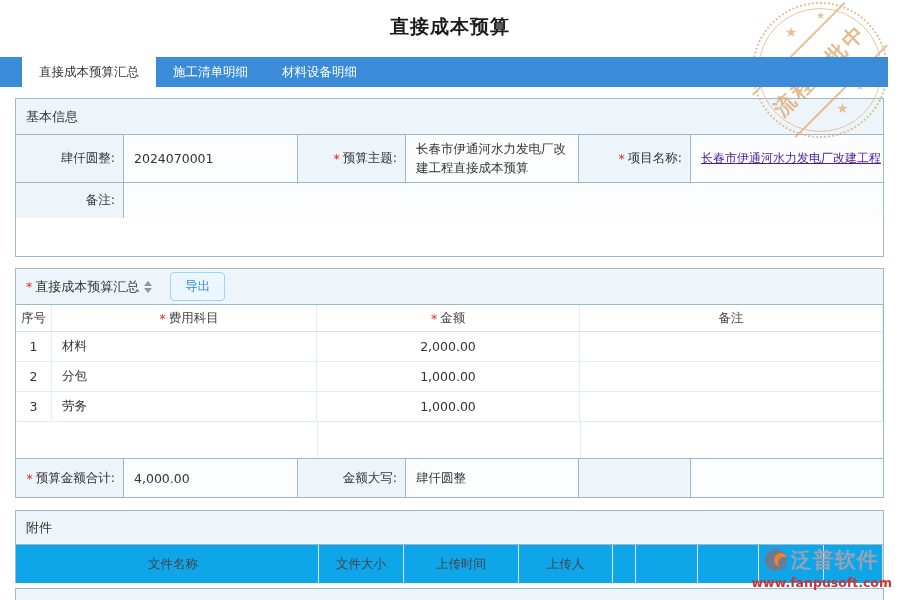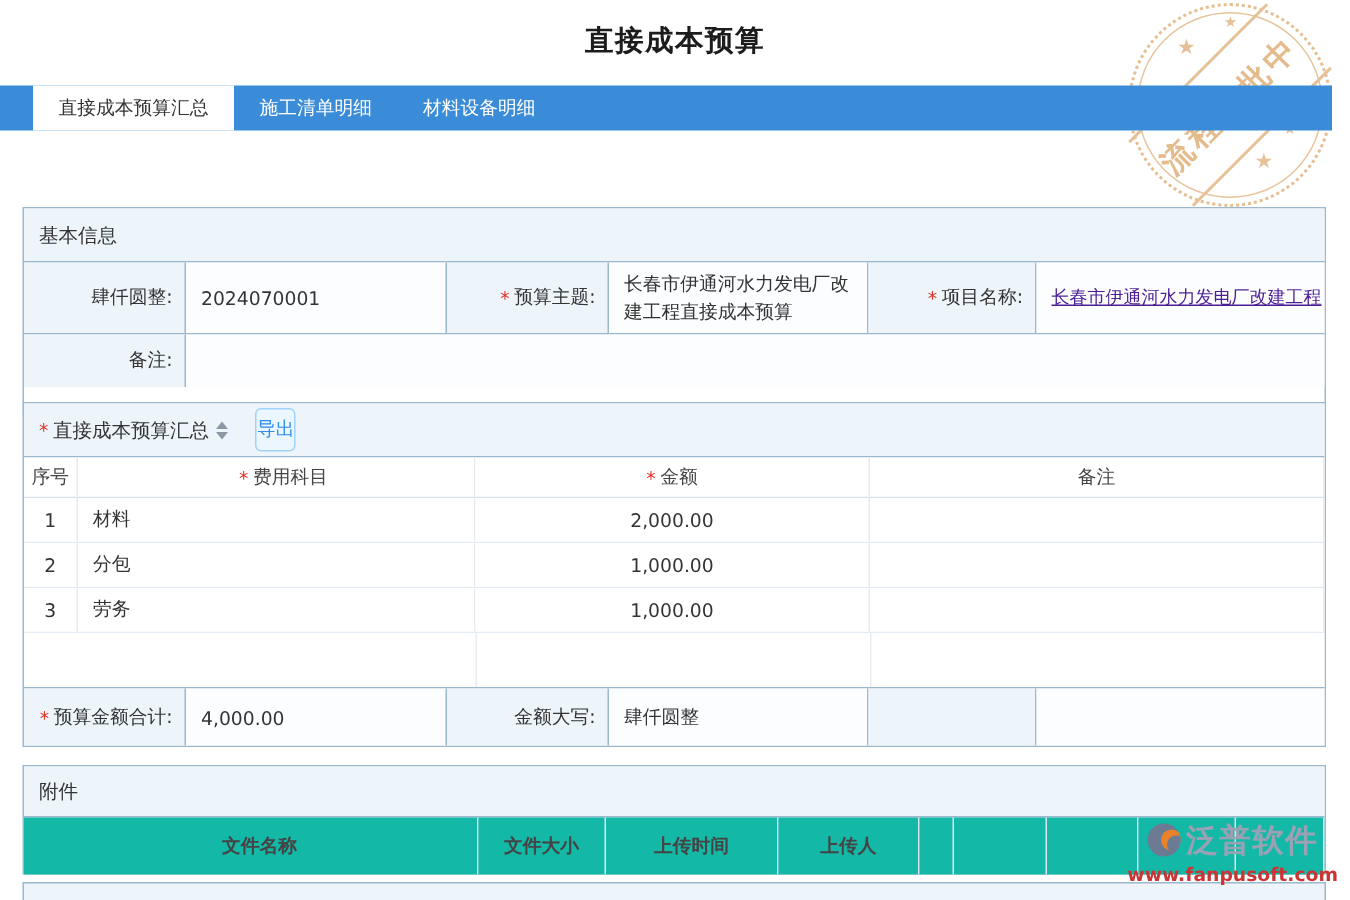--- a/index.html
+++ b/index.html
@@ -43,59 +43,59 @@
     color:#333; display:flex; align-items:center; padding-left:10px; }
   .frow { display:flex; width:100%; }
   .cell { border-right:1px solid #9cb8cd; display:flex; align-items:center;
     font-size:12.5px; overflow:hidden; }
   .cell:last-child { border-right:none; }
   .lbl { background:#edf5fb; justify-content:flex-end; text-align:right; padding-right:8px; }
   .val { background:#fbfdff; padding-left:10px; }
   .req { color:#e02e24; margin-right:3px; font-size:12.5px; }
 
   
-  #basic { top:98px; height:138px;margin-top:40px; }
+  #basic { top:98px; height:159px; }
   #basic .sec-head { height:36px; }
   #basic .r1 { height:48px; border-bottom:1px solid #9cb8cd; }
   #basic .r2 { height:38px; border-bottom:1px solid #9cb8cd; }
   #basic .r3 { height:35px; }
   .w-l1 { width:108px; } .w-v1 { width:174px; } .w-l2 { width:108px; }
   .w-v2 { width:173px; } .w-l3 { width:112px; } .w-v3 { flex:1; }
   .wrap2 { line-height:1.45; white-space:normal; }
   a.plink { color:#4c1d95; text-decoration:underline; font-size:12px; white-space:nowrap; }
 
   
   #sumtbl { top:268px; height:230px; }
   #sumtbl .sec-head { height:36px; }
   .sort-icon { display:inline-flex; flex-direction:column; margin:0 4px 0 5px; cursor:pointer; }
   .sort-icon i { width:0; height:0; border-left:4px solid transparent; border-right:4px solid transparent; }
   .sort-icon .up { border-bottom:5px solid #8a97a5; margin-bottom:2px; }
   .sort-icon .dn { border-top:5px solid #8a97a5; }
   .export-btn { margin-left:14px; font-size:12.5px; color:#2d8cf0; background:#ecf6fe;
-    border:1px solid #9fd3f8; border-radius:4px; padding:5px 0; cursor:pointer;
+    border:1px solid #9fd3f8; border-radius:4px; padding:5px 14px; cursor:pointer;
     font-family:inherit; }
   .thead { height:27px; border-bottom:1px solid #d7e2ec; }
   .thead .cell { border-right:1px solid #e4ebf2; justify-content:center; color:#444;
     background:#fff; }
   .trow { height:30px; border-bottom:1px solid #e4ebf2; }
   .trow .cell { border-right:1px solid #e4ebf2; background:#fff; }
   .c-no { width:36px; justify-content:center; }
   .c-subj { width:265px; padding-left:10px; }
   .c-amt { width:263px; justify-content:center; }
   .c-rmk { flex:1; justify-content:center; }
   .filler { position:relative; height:36px; background:#fff; }
   .filler .vline { position:absolute; top:0; bottom:0; border-left:1px solid #e7ecf1; }
   .vl1 { left:301px; } .vl2 { left:564px; }
   .total-row { height:39px; border-top:1px solid #9cb8cd; }
 
   
   #attach { top:510px; height:73px; }
   #attach .sec-head { height:34px; }
   .arow { height:38px; }
-  .arow .cell { border-right:1px solid #dde6ee; background:#14b8a6; justify-content:center; color:#444;font-weight:bold; }
+  .arow .cell { border-right:1px solid #dde6ee; background:#0ea5e9; justify-content:center; color:#444; }
   .a-name { width:303px; justify-content:flex-start; padding-left:12px; }
   .a-size { width:85px; } .a-upl { width:94px; } .a-time { width:115px; }
   .a-e1 { width:23px; } .a-e2 { width:62px; } .a-e3 { width:61px; }
   .a-e4 { width:65px; } .a-e5 { flex:1; }
 
   
   .next-strip { position:absolute; left:15px; top:588px; width:869px; height:16px;
     background:#edf5fb; border:1px solid #9cb8cd; }
 
   

